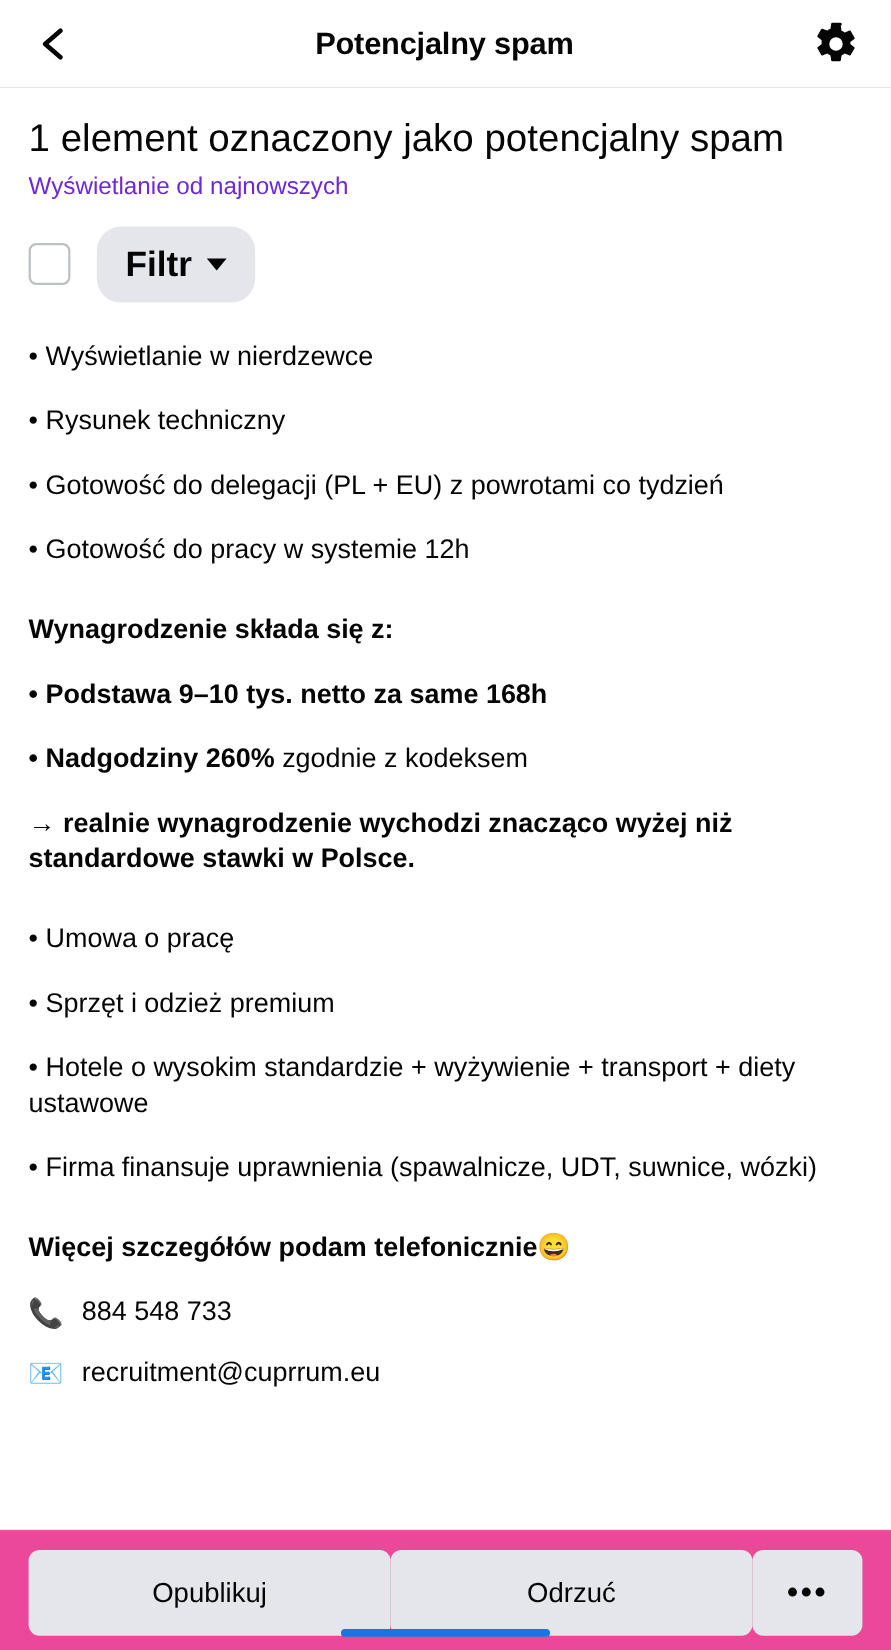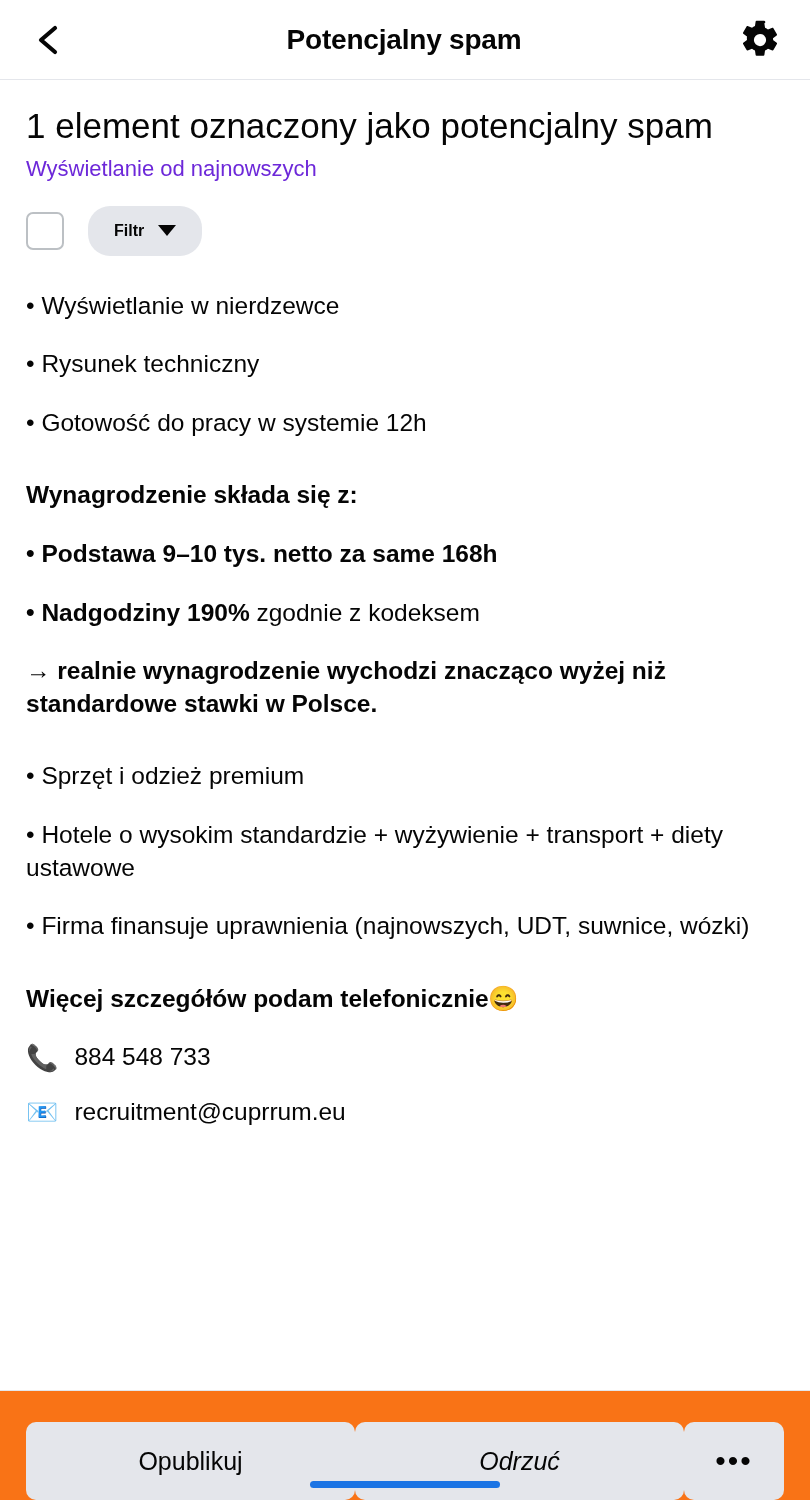--- a/index.html
+++ b/index.html
@@ -94,21 +94,21 @@
   .filter-chip {
     display: flex;
     align-items: center;
     gap: 14px;
     background: #e4e6eb;
     border-radius: 22px;
     padding: 16px 26px;
     cursor: pointer;
   }
   .filter-chip .label {
-    font-size: 16px;
+    font-size: 32px;
     font-weight: 600;
     color: #050505;
   }
   .caret {
     width: 0; height: 0;
     border-left: 9px solid transparent;
     border-right: 9px solid transparent;
     border-top: 11px solid #050505;
   }
 
@@ -148,38 +148,38 @@
     font-size: 24.5px;
   }
   .contact-line .emoji { font-size: 26px; line-height: 1; }
 
   
   .action-bar {
     flex: 0 0 auto;
     border-top: 1px solid #e4e6eb;
     padding: 18px 26px 0 26px;
     display: flex;
-    align-items: flex-end;
-    background: #f97316;
+    align-items: flex-start;
+    background: #ec4899;
     height: 110px;
   }
   .action-btn {
     background: #e4e6eb;
     border-radius: 10px;
     display: flex;
     align-items: center;
     justify-content: center;
     font-size: 25px;
     font-weight: 500;
     color: #050505;
     cursor: pointer;
     height: 78px;
   }
   .action-btn.primary { flex: 1 1 0; }
-  .action-btn.secondary { flex: 1 1 0; font-style: italic; }
+  .action-btn.secondary { flex: 1 1 0; }
   .action-btn.more {
     flex: 0 0 100px;
     font-size: 30px;
     letter-spacing: 2px;
     color: #050505;
   }
   .home-indicator {
     position: absolute;
     bottom: 12px;
     left: 50%;
@@ -224,35 +224,37 @@
 
   <div class="post-scroll">
     <div class="post-body">
 
       <p class="clipped b">
           <span>Wymagania:</span>
         </p>
 
       <p>• Wyświetlanie w nierdzewce</p>
       <p>• Rysunek techniczny</p>
+      <p>• Gotowość do delegacji (PL + EU) z powrotami co tydzień</p>
       <p>• Gotowość do pracy w systemie 12h</p>
 
       <div class="spacer-sm"></div>
 
       <p class="b">Wynagrodzenie składa się z:</p>
       <p class="b">• Podstawa 9–10 tys. netto za same 168h</p>
-      <p><span class="b">• Nadgodziny 190%</span><span> zgodnie z kodeksem</span></p>
+      <p><span class="b">• Nadgodziny 260%</span><span> zgodnie z kodeksem</span></p>
 
       <p class="b">→ realnie wynagrodzenie wychodzi znacząco wyżej niż standardowe stawki w Polsce.</p>
 
       <div class="spacer-sm"></div>
 
+      <p>• Umowa o pracę</p>
       <p>• Sprzęt i odzież premium</p>
       <p>• Hotele o wysokim standardzie + wyżywienie + transport + diety ustawowe</p>
-      <p>• Firma finansuje uprawnienia (najnowszych, UDT, suwnice, wózki)</p>
+      <p>• Firma finansuje uprawnienia (spawalnicze, UDT, suwnice, wózki)</p>
 
       <div class="spacer-sm"></div>
 
       <p class="b"><span>Więcej szczegółów podam telefonicznie</span><span class="emoji">😄</span></p>
 
       <div class="contact-line">
         <span class="emoji">📞</span>
         <span>884 548 733</span>
       </div>
       <div class="contact-line">

